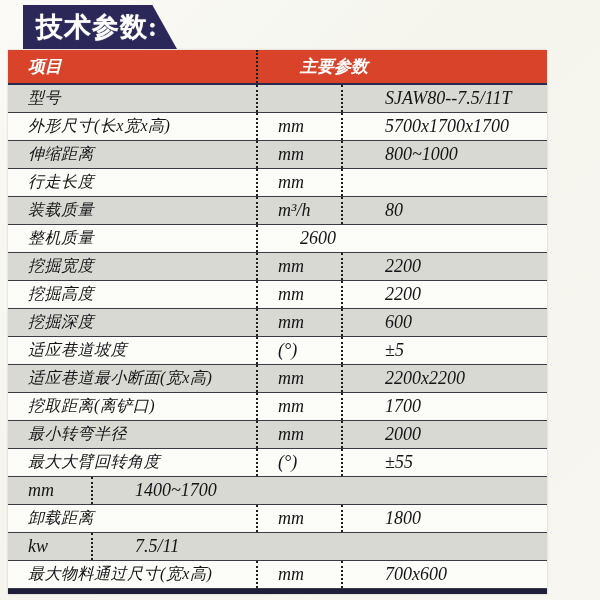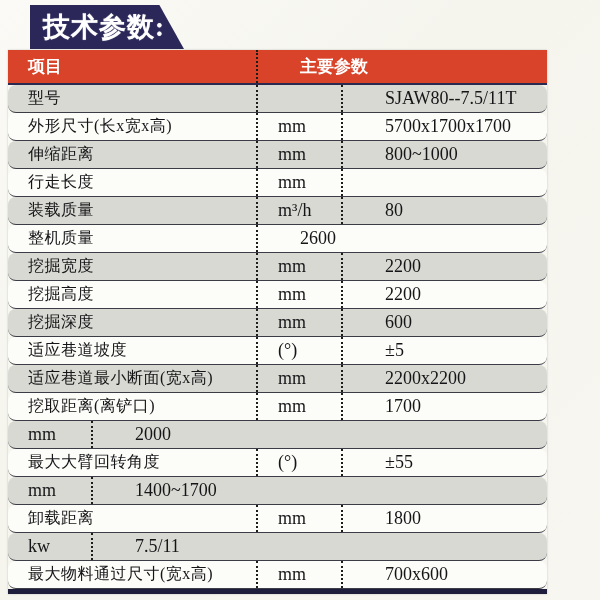--- a/index.html
+++ b/index.html
@@ -4,43 +4,43 @@
 <style>
   * { margin:0; padding:0; box-sizing:border-box; }
   html,body { width:600px; height:600px; overflow:hidden; }
   body {
     position:relative;
     font-family:"Liberation Serif","DejaVu Serif",serif;
     background:linear-gradient(135deg,#fbfaf6 0%,#f5f5ee 40%,#f7f6f0 100%);
     color:#151518;
   }
   .banner {
-    position:absolute; left:30px; top:5px; width:154px; height:44px;
+    position:absolute; left:23px; top:5px; width:154px; height:44px;
     background:#2b2859;
     clip-path:polygon(0 0,84% 0,100% 100%,0 100%);
     display:flex; align-items:center; padding-left:13px;
   }
   .banner .title {
     color:#ffffff; font-size:27px; font-weight:bold; letter-spacing:1px;
     font-family:"Liberation Serif","DejaVu Serif",serif;
     text-shadow:0 0 1px rgba(255,255,255,.6);
     white-space:nowrap;
   }
   .spec-table {
     position:absolute; left:8px; top:50px; width:539px;
     box-shadow:0 0 2px rgba(60,60,60,.25);
   }
   .header-row {
     display:flex; height:35px; background:#d84329;
     border-bottom:2px solid #2a2950;
   }
   .header-row .cell { color:#ffffff; font-weight:bold; font-size:17px; }
-  .row { display:flex; height:28px; background:#fcfcf8; border-bottom:1px solid #3c3c46;border-radius:8px; }
+  .row { display:flex; height:28px; background:#fcfcf8; border-bottom:1px solid #3c3c46; }
   .row:nth-child(odd) { background:#d8d9d2; }
-  .cell { display:flex; align-items:center; overflow:hidden; white-space:nowrap; }
+  .cell { display:flex; align-items:center; overflow:hidden; white-space:nowrap;font-style:italic; }
   .c-item { width:250px; padding-left:20px; border-right:2px dotted #1c1c1c; font-size:16px; }
   .c-unit { width:85px;  padding-left:20px; border-right:2px dotted #1c1c1c; font-size:18px; }
   .c-value{ flex:1; padding-left:42px; font-size:18px; }
   .row .c-item { letter-spacing:.5px; }
   .table-bottom { height:5px; background:#1e1d3c; }
 </style>
 </head>
 <body>
 
 <div class="banner">
@@ -105,20 +105,21 @@
         <div class="cell c-item">适应巷道最小断面(宽x高)</div>
         <div class="cell c-unit">mm</div>
         <div class="cell c-value">2200x2200</div>
       </div>
       <div class="row">
         <div class="cell c-item">挖取距离(离铲口)</div>
         <div class="cell c-unit">mm</div>
         <div class="cell c-value">1700</div>
       </div>
       <div class="row">
+        <div class="cell c-item">最小转弯半径</div>
         <div class="cell c-unit">mm</div>
         <div class="cell c-value">2000</div>
       </div>
       <div class="row">
         <div class="cell c-item">最大大臂回转角度</div>
         <div class="cell c-unit">(°)</div>
         <div class="cell c-value">±55</div>
       </div>
       <div class="row">
         <div class="cell c-unit">mm</div>

